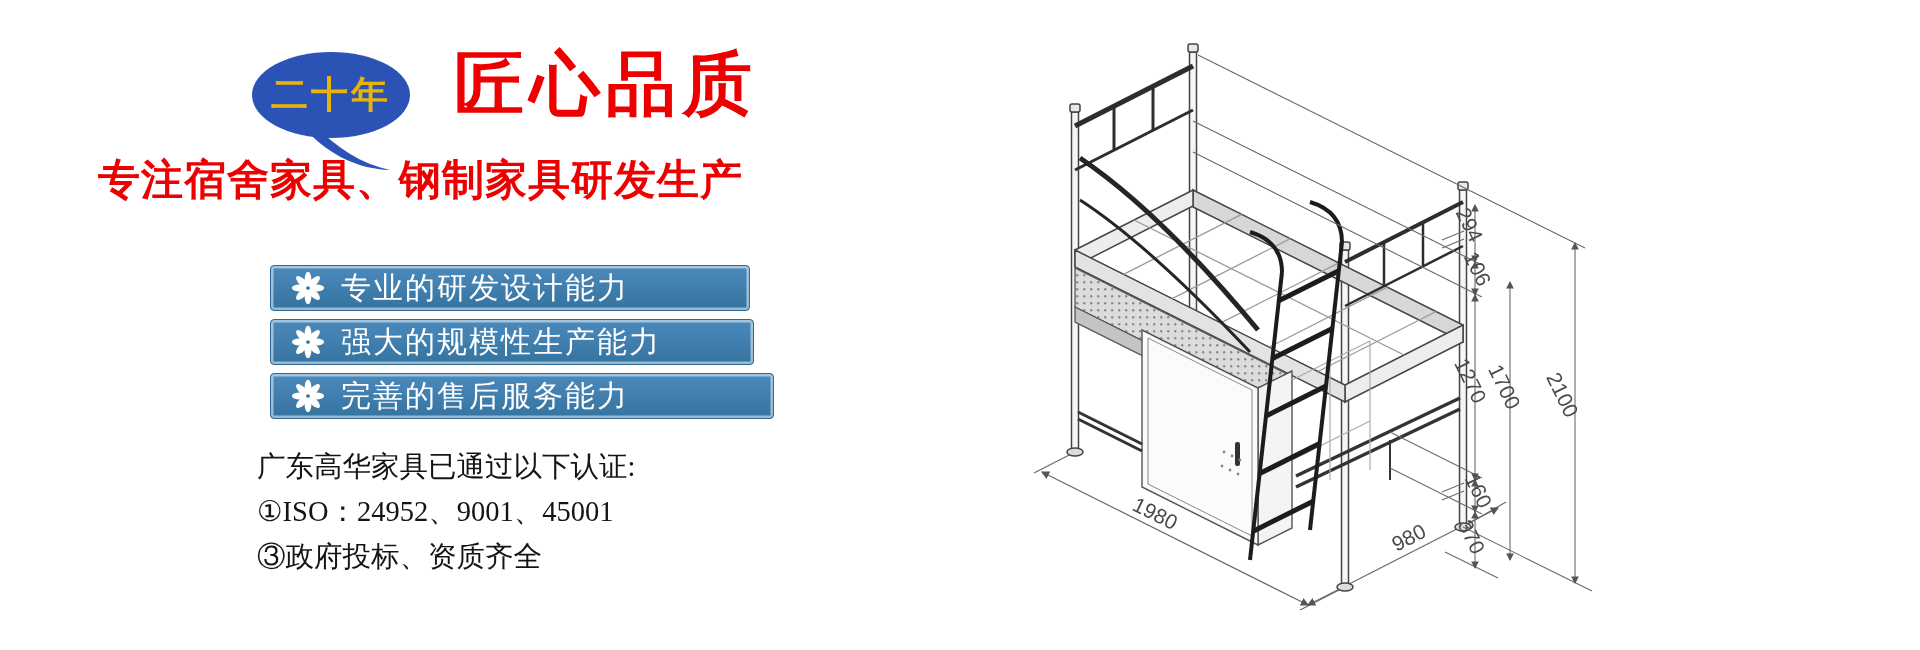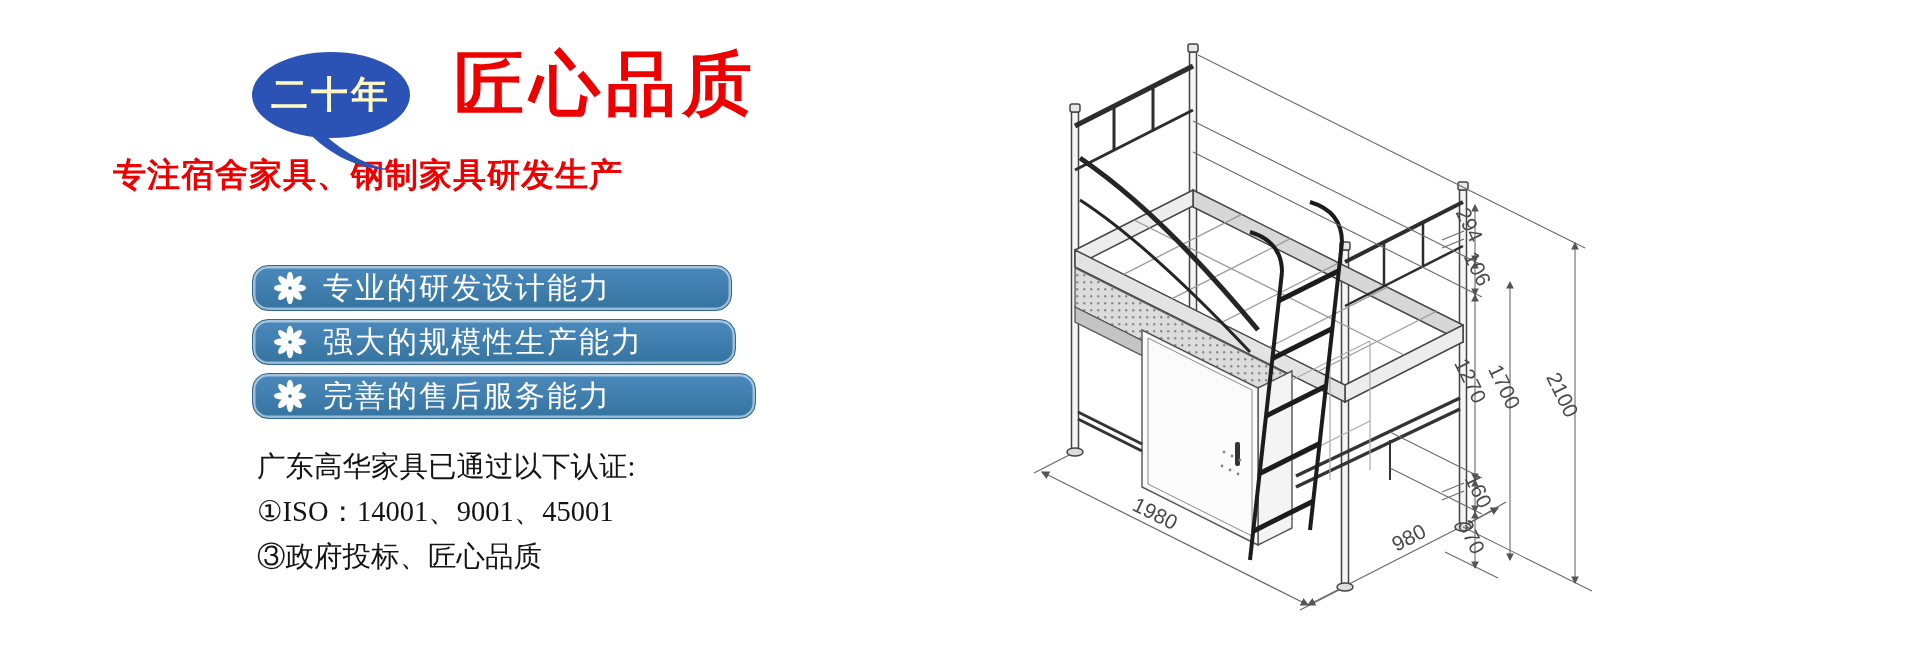--- a/index.html
+++ b/index.html
@@ -1,27 +1,27 @@
 <!DOCTYPE html>
 <html><head>
 <meta charset="utf-8">
 <style>
   html,body{margin:0;padding:0;background:#fff;}
   .page{position:relative;width:1920px;height:650px;background:#fff;overflow:hidden;
         font-family:"Liberation Sans","DejaVu Sans",sans-serif;}
   
   .badge-bubble{position:absolute;left:252px;top:52px;width:158px;height:86px;
     background:#2a53b5;border-radius:50%;display:flex;align-items:center;justify-content:center;z-index:2;}
-  .badge-bubble span{color:#fef9c3;font-size:37px;font-weight:700;letter-spacing:3px;}
+  .badge-bubble span{color:#eab308;font-size:37px;font-weight:700;letter-spacing:3px;}
   .badge-tail{position:absolute;left:300px;top:122px;z-index:1;}
   .main-title{position:absolute;left:448px;top:40px;margin:6px;font-size:70px;font-weight:900;
     color:#ec0000;letter-spacing:6px;line-height:1.1;}
-  .sub-title{position:absolute;left:113px;top:154px;margin:0;font-size:33px;font-weight:900;
+  .sub-title{position:absolute;left:98px;top:154px;margin:0;font-size:42px;font-weight:900;
     color:#ec0000;letter-spacing:1px;line-height:1.25;white-space:nowrap;}
-  .feature-bar{position:absolute;left:252px;height:46px;border-radius:16px;
+  .feature-bar{position:absolute;left:270px;height:46px;border-radius:4px;
     background:linear-gradient(180deg,#4a8abc 0%,#35749f 100%);
     border:1px solid #2e6796;box-shadow:inset 0 0 0 2.5px rgba(255,255,255,.5);
     display:flex;align-items:center;padding-left:20px;box-sizing:border-box;}
   .feature-bar svg{width:34px;height:34px;flex:0 0 auto;}
   .feature-bar .ftxt{color:#fff;font-size:30px;letter-spacing:2px;margin-left:16px;white-space:nowrap;}
   #bar1{top:265px;width:480px;}
   #bar2{top:319px;width:484px;}
   #bar3{top:373px;width:504px;}
   .certs{position:absolute;left:257px;top:444px;color:#141414;font-size:28.5px;line-height:45px;}
   .certs div{white-space:nowrap;font-family:Liberation Serif, serif;}
@@ -78,22 +78,22 @@
   </div>
   <div class="feature-bar" id="bar3">
     <svg>
         <use href="#flower"></use>
       </svg>
     <span class="ftxt">完善的售后服务能力</span>
   </div>
 
   <div class="certs">
     <div>广东高华家具已通过以下认证:</div>
-    <div>①ISO：14001、9001、45001</div>
-    <div>③政府投标、匠心品质</div>
+    <div>①ISO：24952、9001、45001</div>
+    <div>③政府投标、资质齐全</div>
   </div>
 
   <svg class="drawing" viewBox="0 0 850 650">
     <defs>
       <marker id="arw" markerWidth="8" markerHeight="8" refX="6" refY="3.5" orient="auto-start-reverse">
         <path d="M0,0 L7,3.5 L0,7 Z" fill="#555"></path>
       </marker>
       <pattern id="dots" width="7" height="7" patternUnits="userSpaceOnUse">
         <circle cx="2.2" cy="2.2" r="1.2" fill="#8a8a8a"></circle>
       </pattern>

